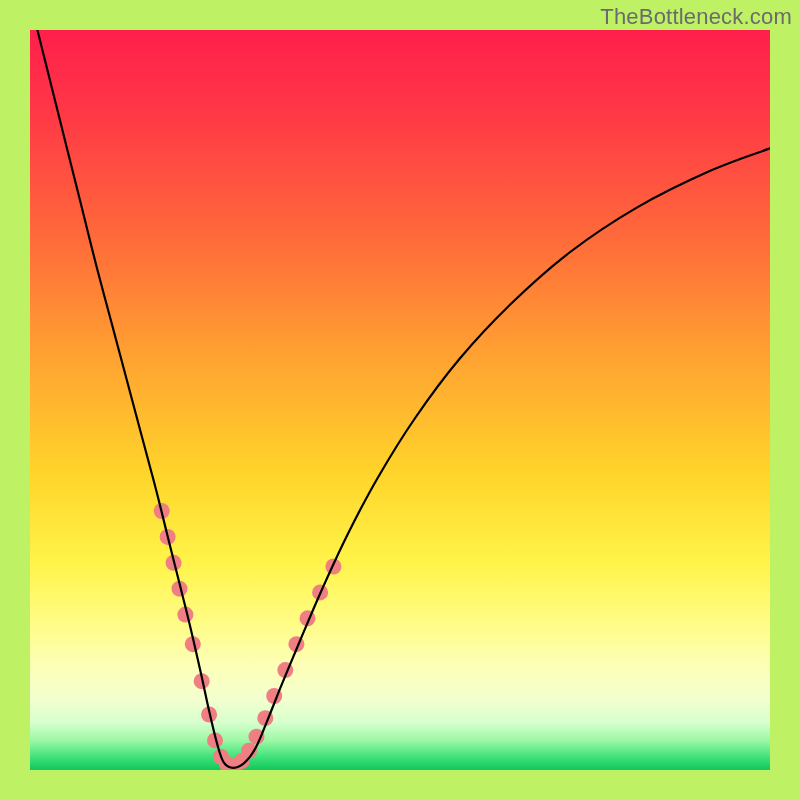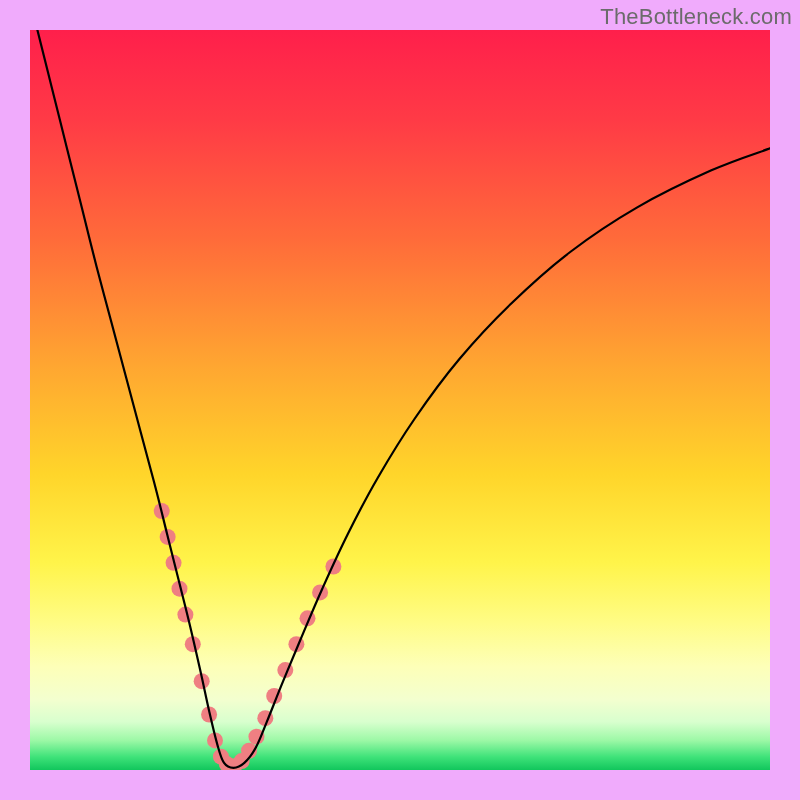--- a/index.html
+++ b/index.html
@@ -10,21 +10,21 @@
     background: #000;
     overflow: hidden;
     font-family: Arial, Helvetica, sans-serif;
   }
   .frame {
     position: absolute;
     left: 0;
     top: 0;
     width: 800px;
     height: 800px;
-    background: #f0abfc;
+    background: #bef264;
   }
   .plot {
     position: absolute;
     left: 30px;
     top: 30px;
     width: 740px;
     height: 740px;
     overflow: hidden;
   }
   .gradient {

